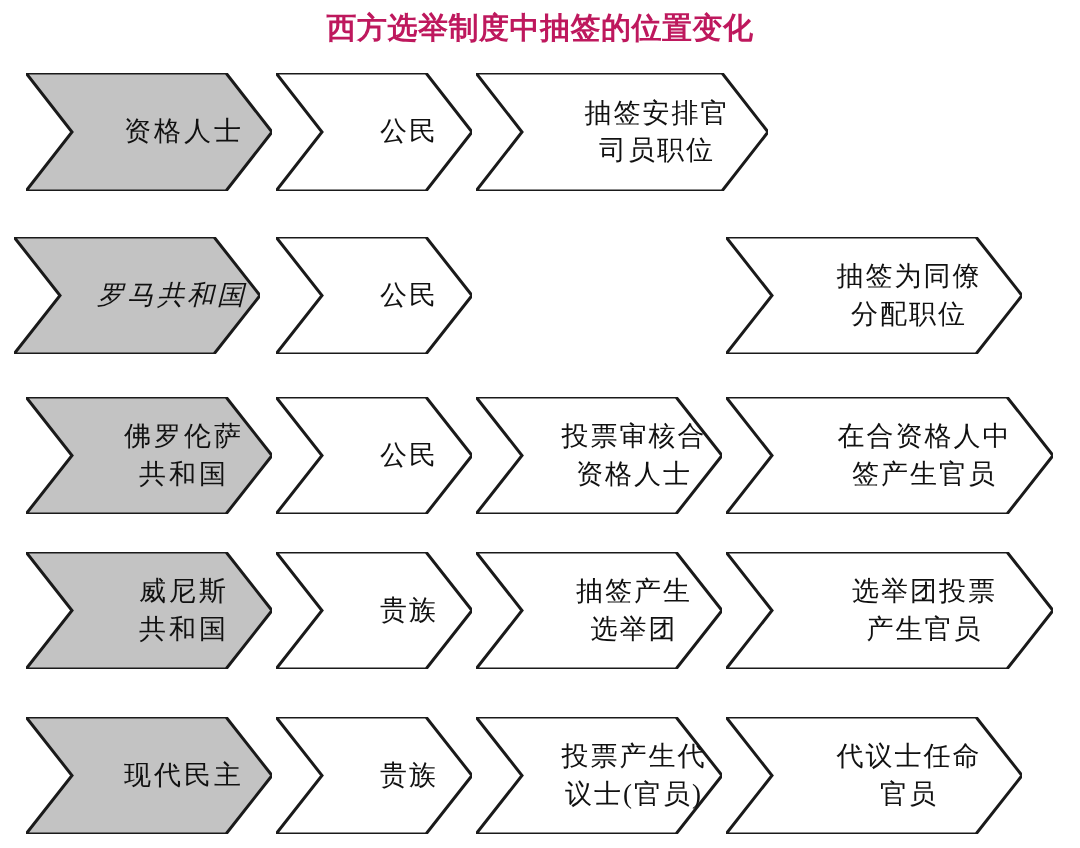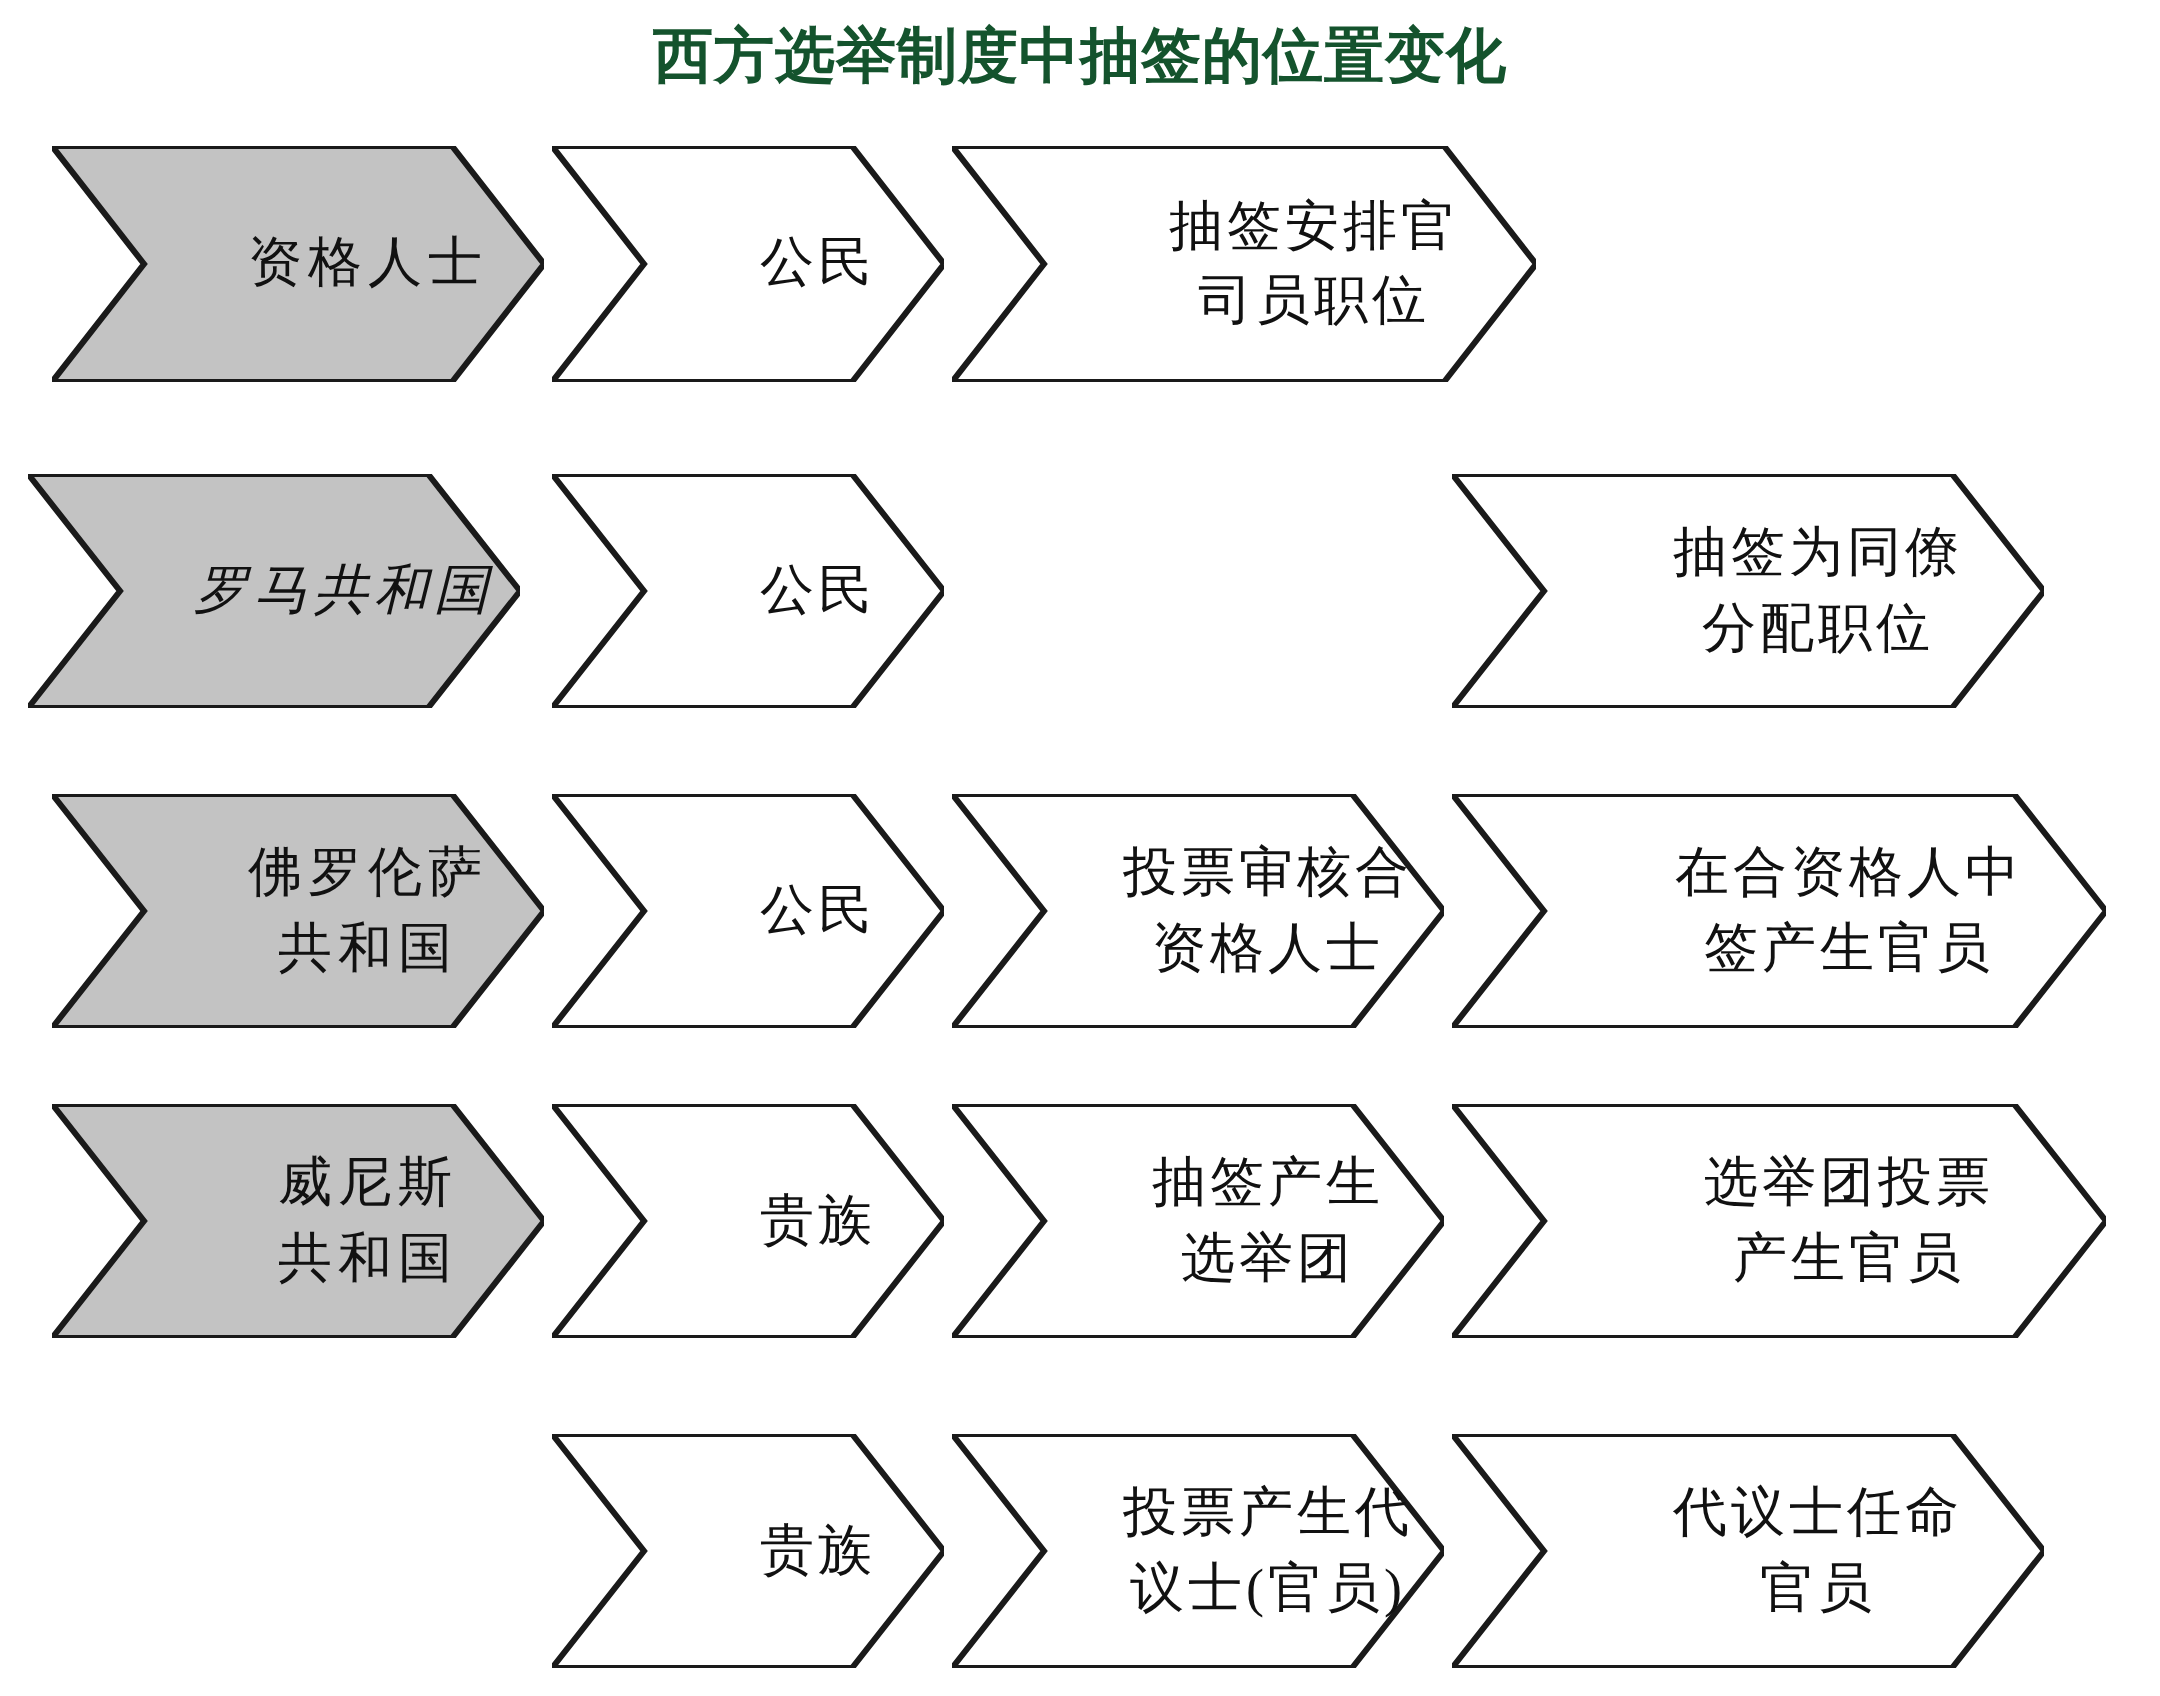--- a/index.html
+++ b/index.html
@@ -18,21 +18,21 @@
   #page-title {
     position: absolute;
     left: 0;
     top: 8px;
     width: 1080px;
     text-align: center;
     font-family: "Liberation Sans", "DejaVu Sans", sans-serif;
     font-weight: bold;
     font-size: 30px;
     letter-spacing: 0.5px;
-    color: #14532d;
+    color: #be185d;
     white-space: nowrap;
   }
 
   #flow-rows {
     position: absolute;
     left: 0;
     top: 0;
     width: 1080px;
     height: 848px;
   }
@@ -182,20 +182,26 @@
       </div>
       <div class="chevron" style="left: 726px; width: 327px; height: 117px;">
         <svg viewBox="0 0 327 117" preserveAspectRatio="none">
           <polygon points="0,0 281,0 327,58.5 281,117 0,117 46,58.5" fill="#ffffff" stroke="#1a1a1a" stroke-width="3" stroke-linejoin="miter" vector-effect="non-scaling-stroke"></polygon>
         </svg>
         <div class="chevron-label" style="padding-left: 35px; padding-right: 21px;">选举团投票
 产生官员</div>
       </div>
     </div>
     <div class="flow-row" style="top: 717px; height: 117px;">
+      <div class="chevron stage" style="left: 26px; width: 246px; height: 117px;">
+        <svg viewBox="0 0 246 117" preserveAspectRatio="none">
+          <polygon points="0,0 200,0 246,58.5 200,117 0,117 46,58.5" fill="#c3c3c3" stroke="#1a1a1a" stroke-width="3" stroke-linejoin="miter" vector-effect="non-scaling-stroke"></polygon>
+        </svg>
+        <div class="chevron-label" style="padding-left: 35px; padding-right: 21px;">现代民主</div>
+      </div>
       <div class="chevron" style="left: 276px; width: 196px; height: 117px;">
         <svg viewBox="0 0 196 117" preserveAspectRatio="none">
           <polygon points="0,0 150,0 196,58.5 150,117 0,117 46,58.5" fill="#ffffff" stroke="#1a1a1a" stroke-width="3" stroke-linejoin="miter" vector-effect="non-scaling-stroke"></polygon>
         </svg>
         <div class="chevron-label" style="padding-left: 35px; padding-right: 21px;">贵族</div>
       </div>
       <div class="chevron" style="left: 476px; width: 246px; height: 117px;">
         <svg viewBox="0 0 246 117" preserveAspectRatio="none">
           <polygon points="0,0 200,0 246,58.5 200,117 0,117 46,58.5" fill="#ffffff" stroke="#1a1a1a" stroke-width="3" stroke-linejoin="miter" vector-effect="non-scaling-stroke"></polygon>
         </svg>

